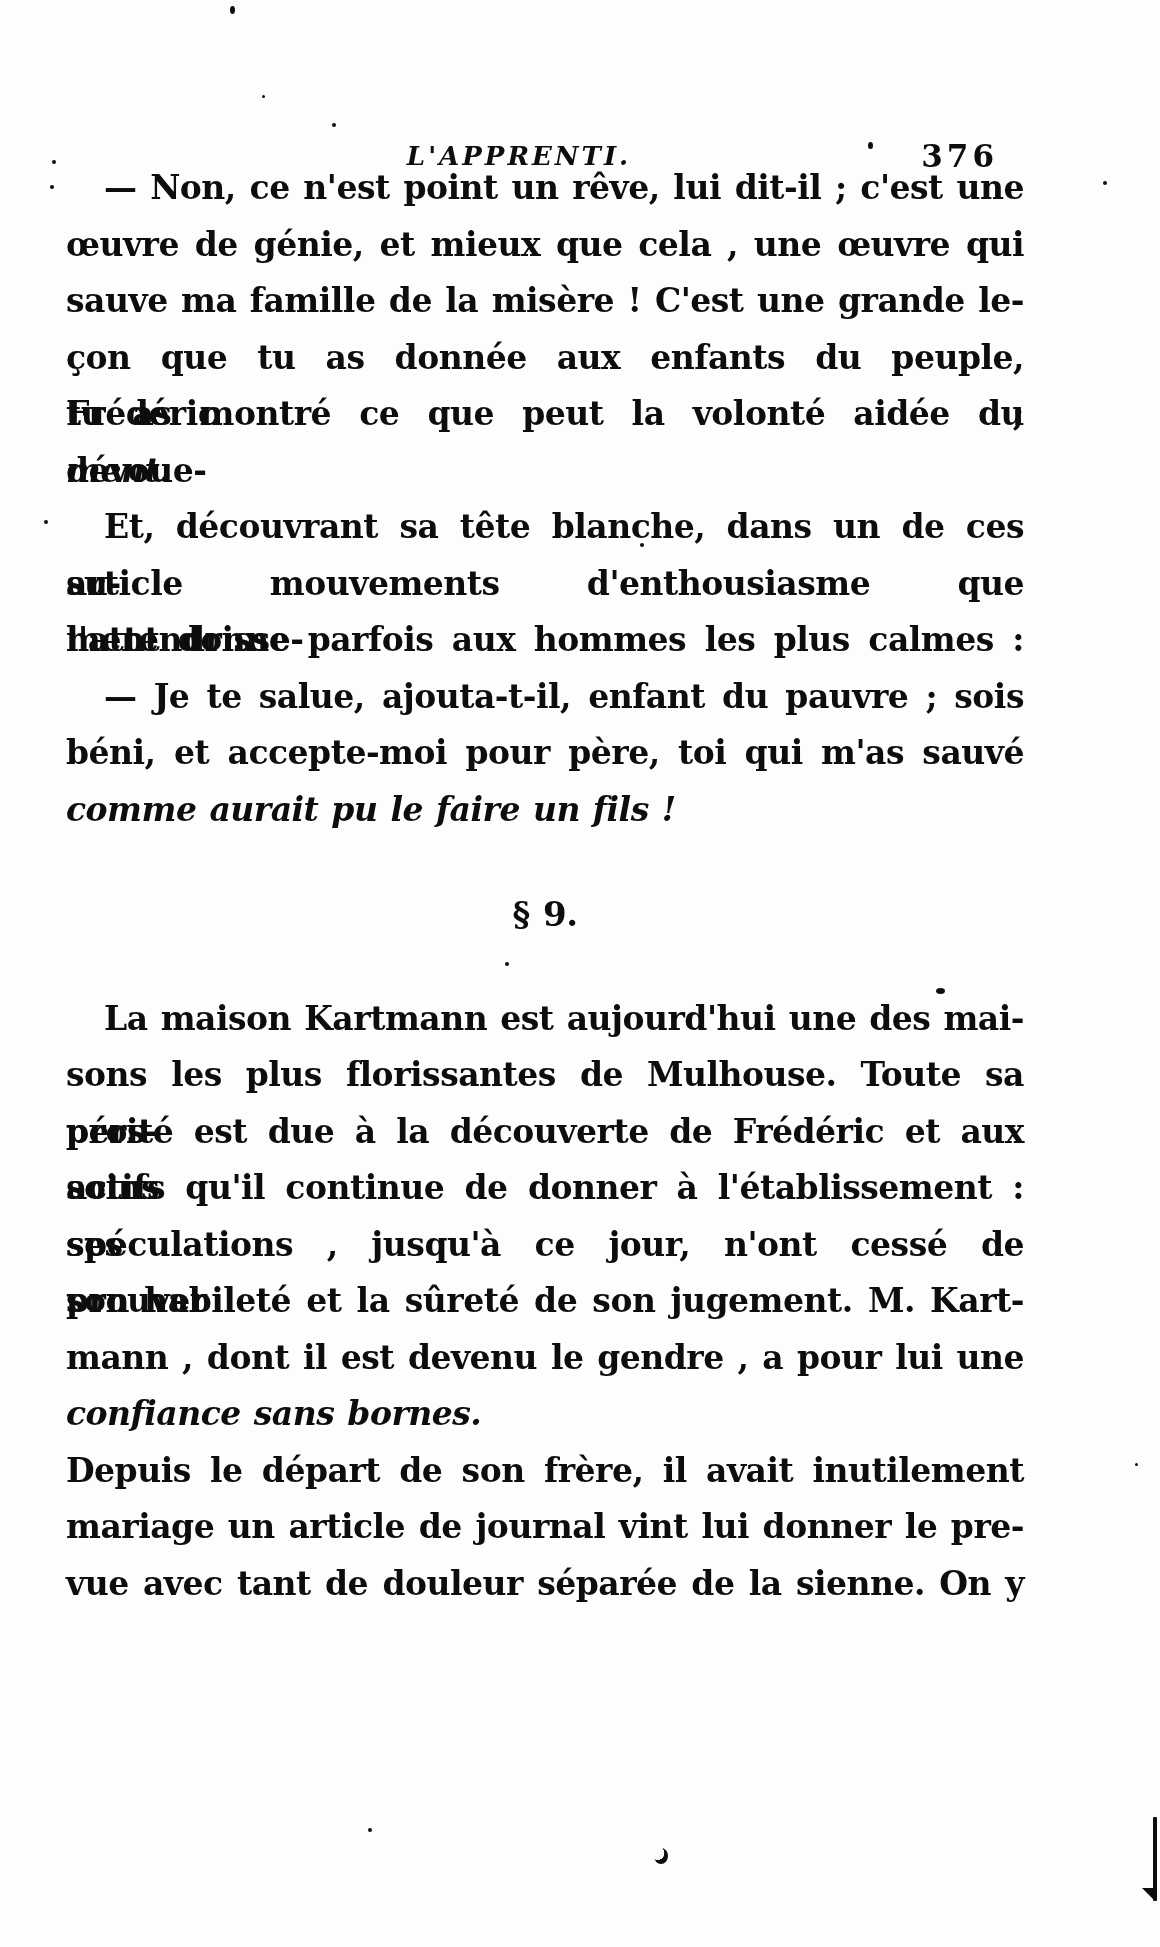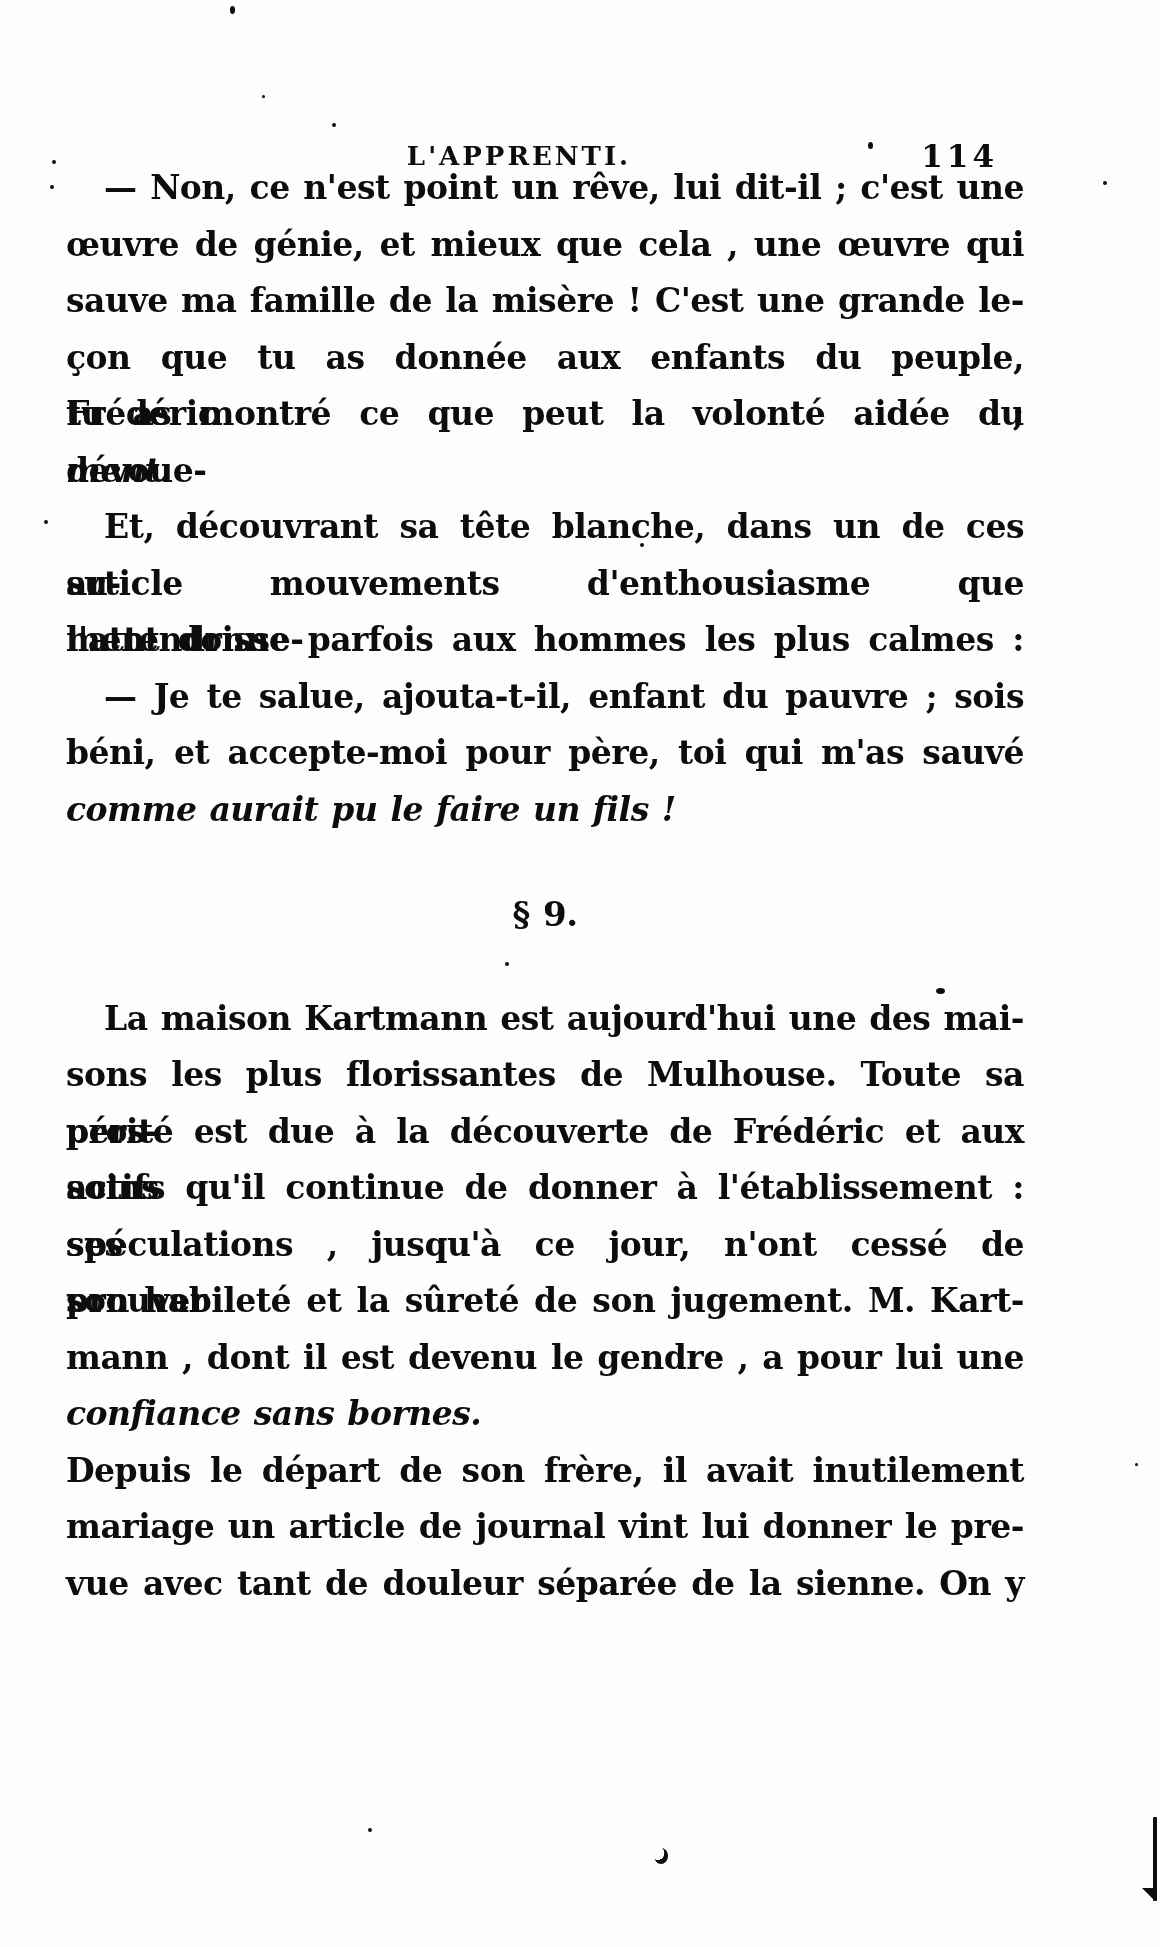--- a/index.html
+++ b/index.html
@@ -12,20 +12,21 @@
     font-family:"DejaVu Serif","Liberation Serif",serif;
     overflow:hidden;
   }
   
   #running-head{
     position:absolute;left:66px;top:141px;width:958px;
     text-align:center;
     transform:translateX(-26px);
     font-size:26px;font-weight:bold;letter-spacing:3px;
     white-space:nowrap;
+    font-style:italic;
   }
   #page-number{
     position:absolute;top:138px;right:162px;
     font-size:31px;font-weight:bold;letter-spacing:4px;
   }
   
   #text-column{
     position:absolute;left:66px;top:160px;width:958px;
     font-size:33px;font-weight:bold;letter-spacing:-0.5px;
     word-spacing:2px;
@@ -61,21 +62,21 @@
     border-top:13px solid #0d0d0d;
   }
 </style>
 </head>
 <body>
 
 <div id="page">
 
   <div id="running-head">L'APPRENTI.</div>
 
-  <div id="page-number">114</div>
+  <div id="page-number">376</div>
 
   <div id="text-column">
       <div class="paragraph">
         <div class="line indent">— Non, ce n'est point un rêve, lui dit-il ; c'est une</div>
         <div class="line">œuvre de génie, et mieux que cela , une œuvre qui</div>
         <div class="line">sauve ma famille de la misère ! C'est une grande le-</div>
         <div class="line">çon que tu as donnée aux enfants du peuple, Frédéric ;</div>
         <div class="line">tu as montré ce que peut la volonté aidée du dévoue-</div>
         <div class="line flush">ment.</div>
       </div>

